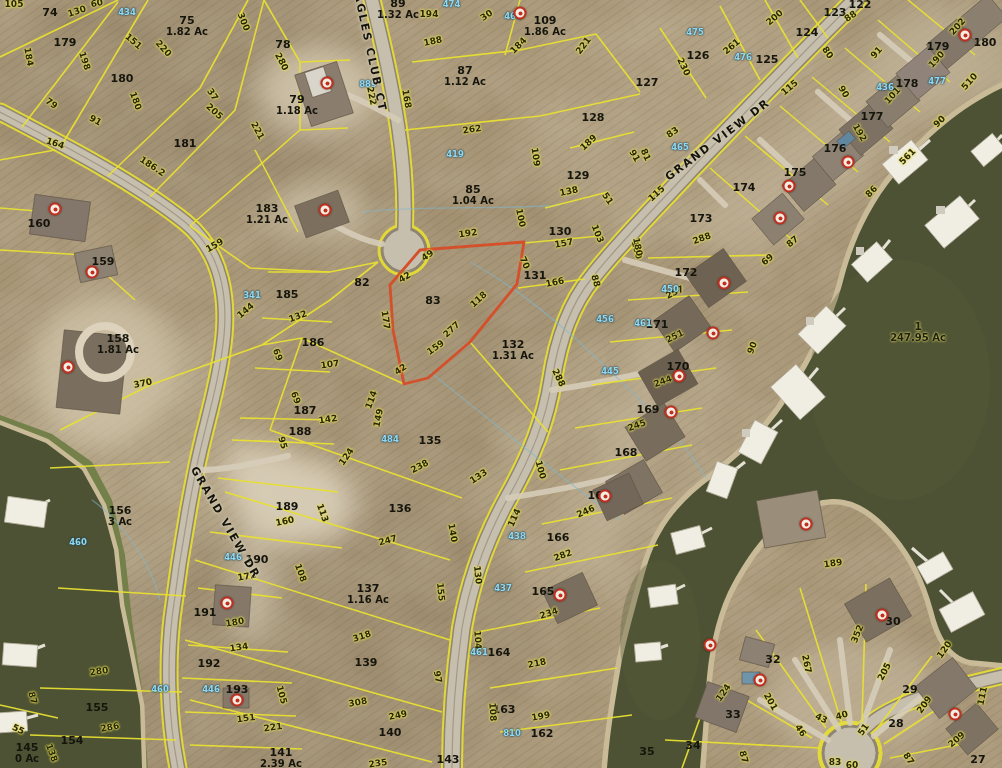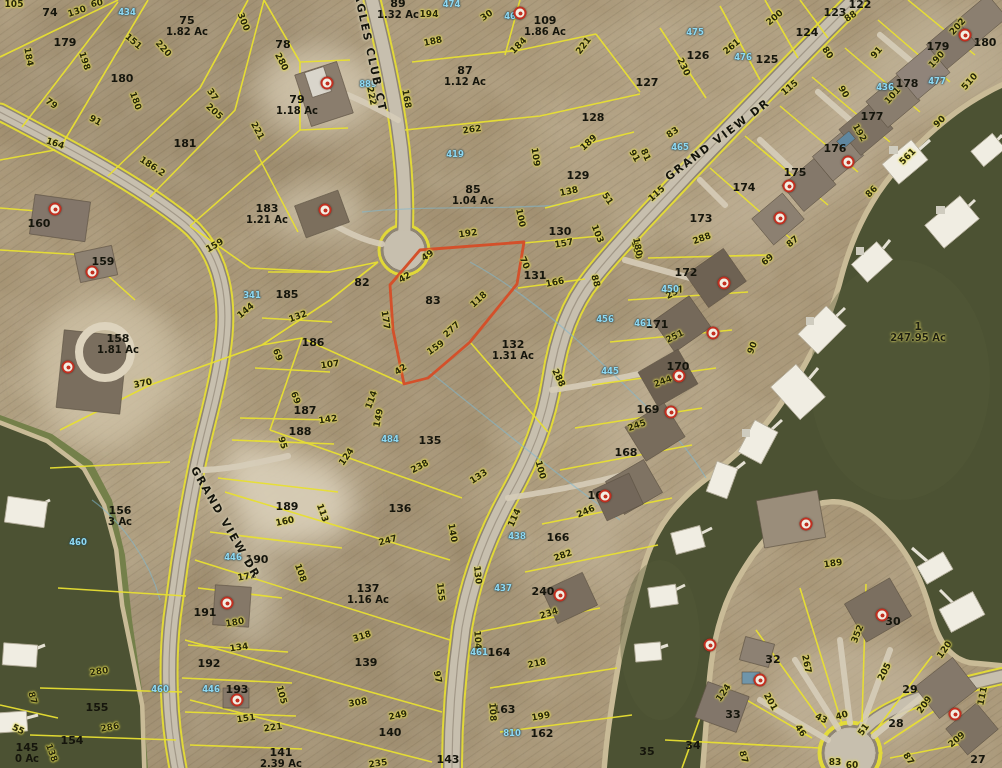--- a/index.html
+++ b/index.html
@@ -367,21 +367,21 @@
       <div class="lbl parcel" style="left: 499px; top: 653px; --r: 0deg;">
         <div>164</div>
       </div>
       <div class="lbl parcel" style="left: 504px; top: 710px; --r: 0deg;">
         <div>163</div>
       </div>
       <div class="lbl parcel" style="left: 542px; top: 734px; --r: 0deg;">
         <div>162</div>
       </div>
       <div class="lbl parcel" style="left: 543px; top: 592px; --r: 0deg;">
-        <div>240</div>
+        <div>165</div>
       </div>
       <div class="lbl parcel" style="left: 558px; top: 538px; --r: 0deg;">
         <div>166</div>
       </div>
       <div class="lbl parcel" style="left: 599px; top: 496px; --r: 0deg;">
         <div>167</div>
       </div>
       <div class="lbl parcel" style="left: 626px; top: 453px; --r: 0deg;">
         <div>168</div>
       </div>

